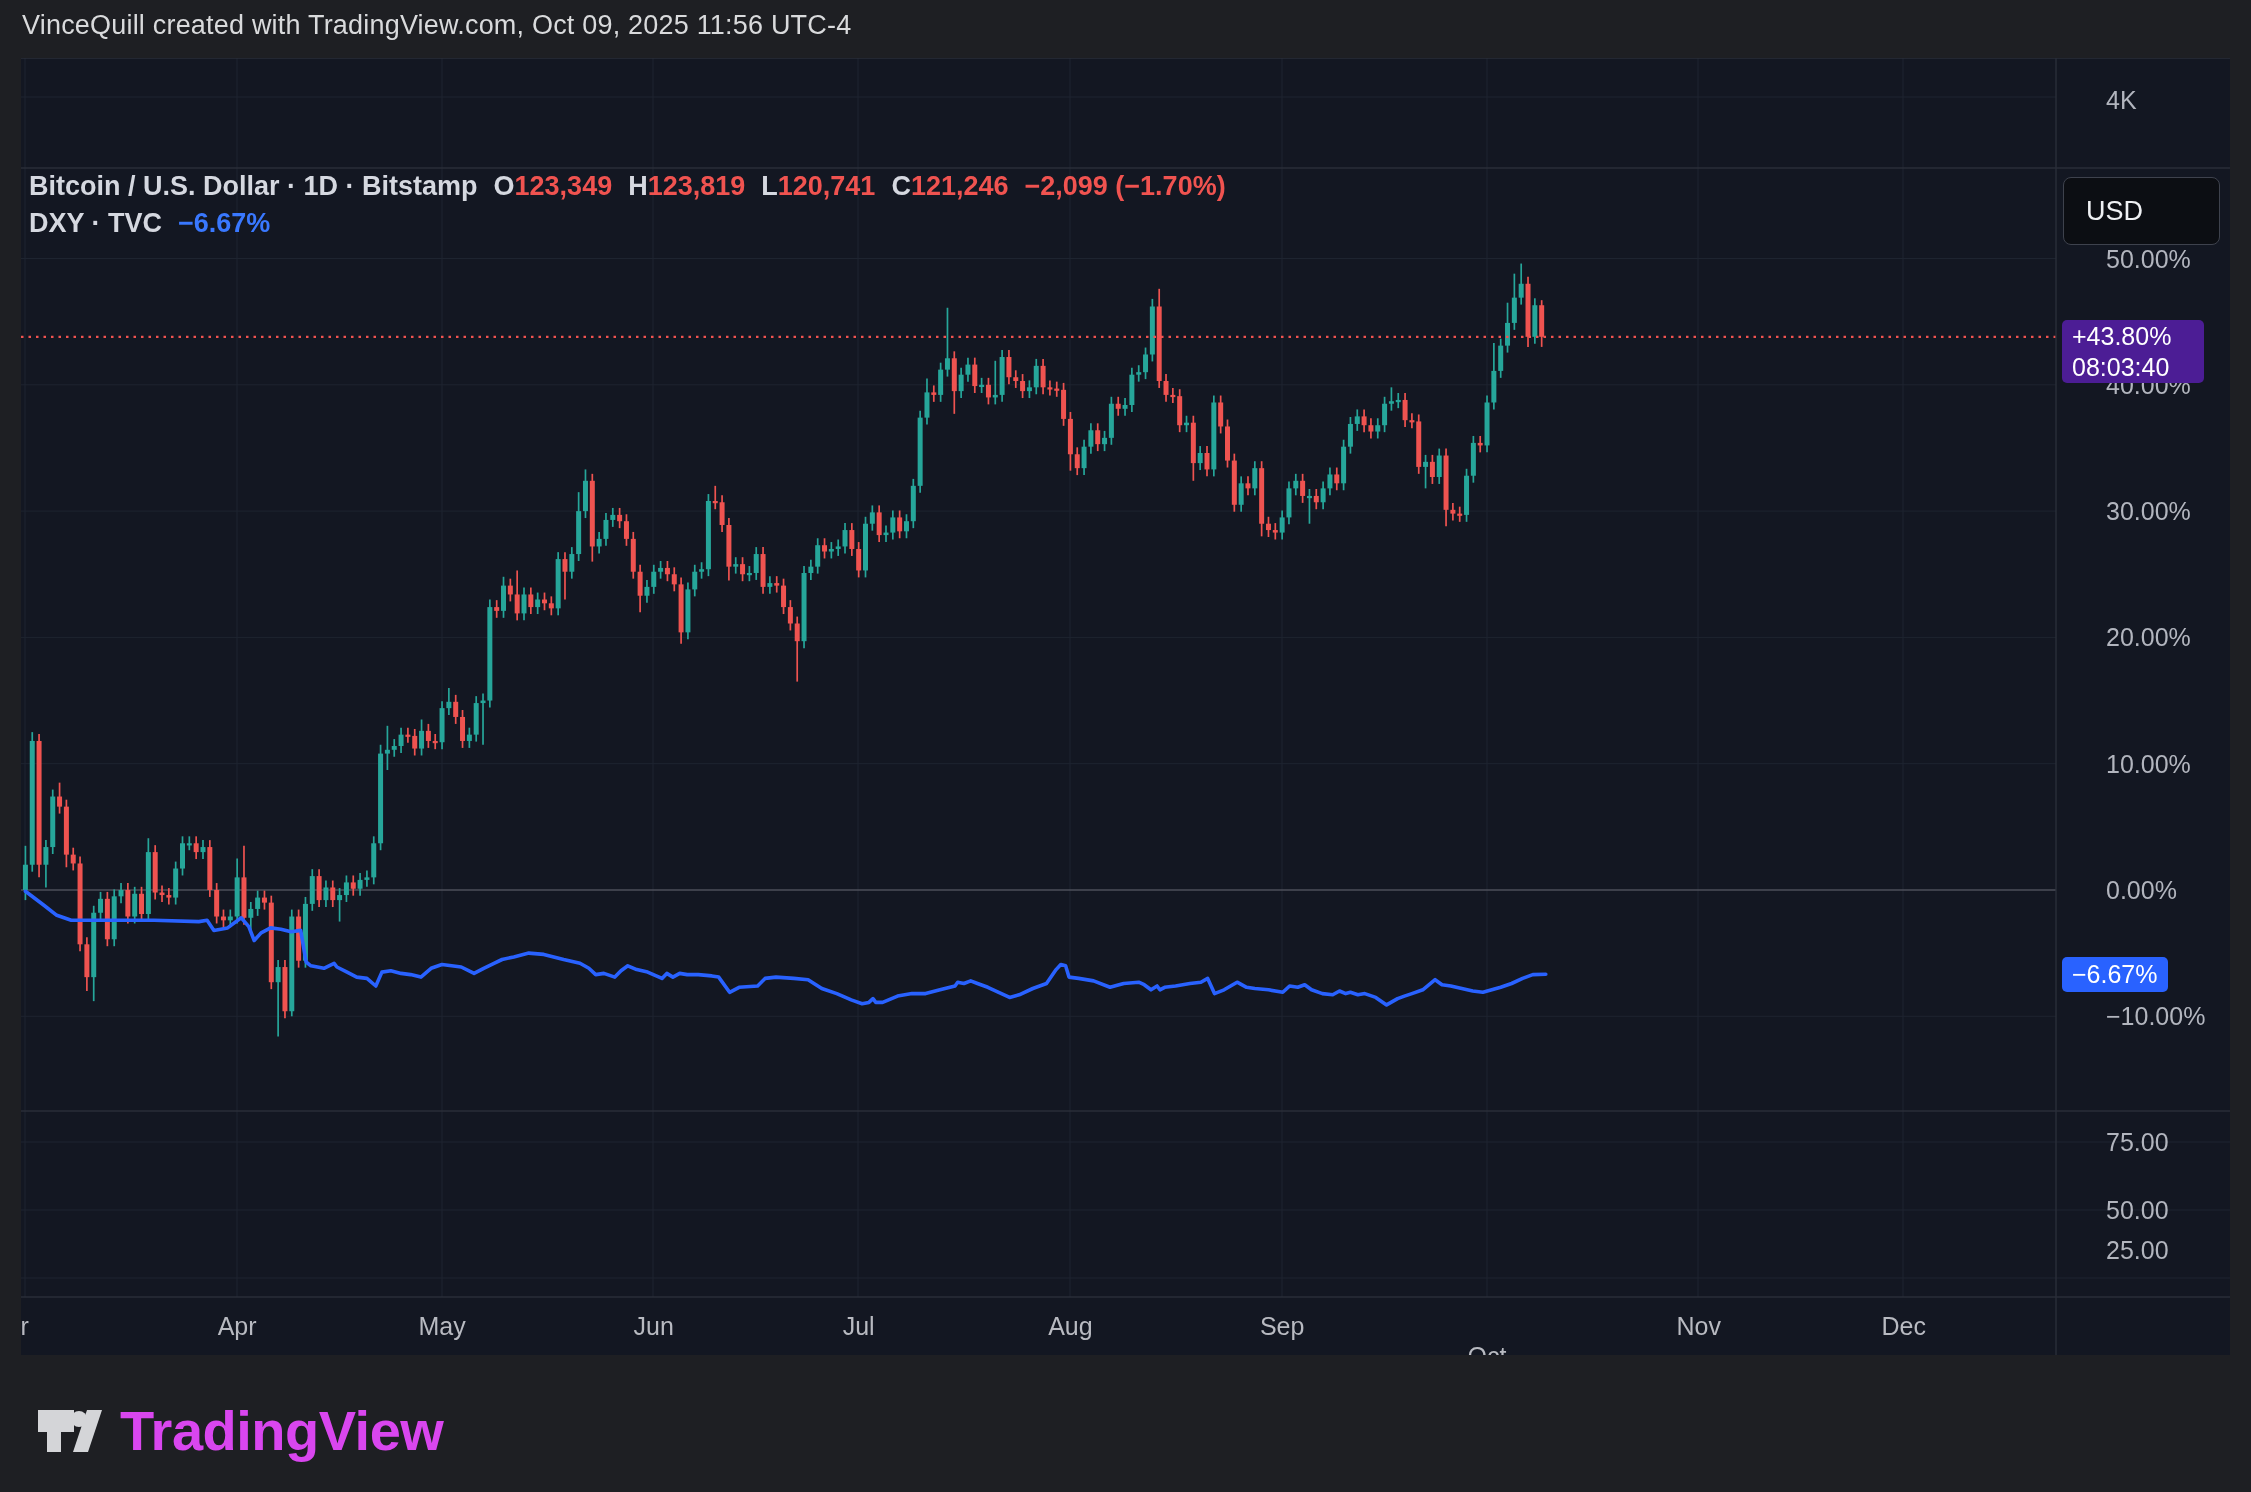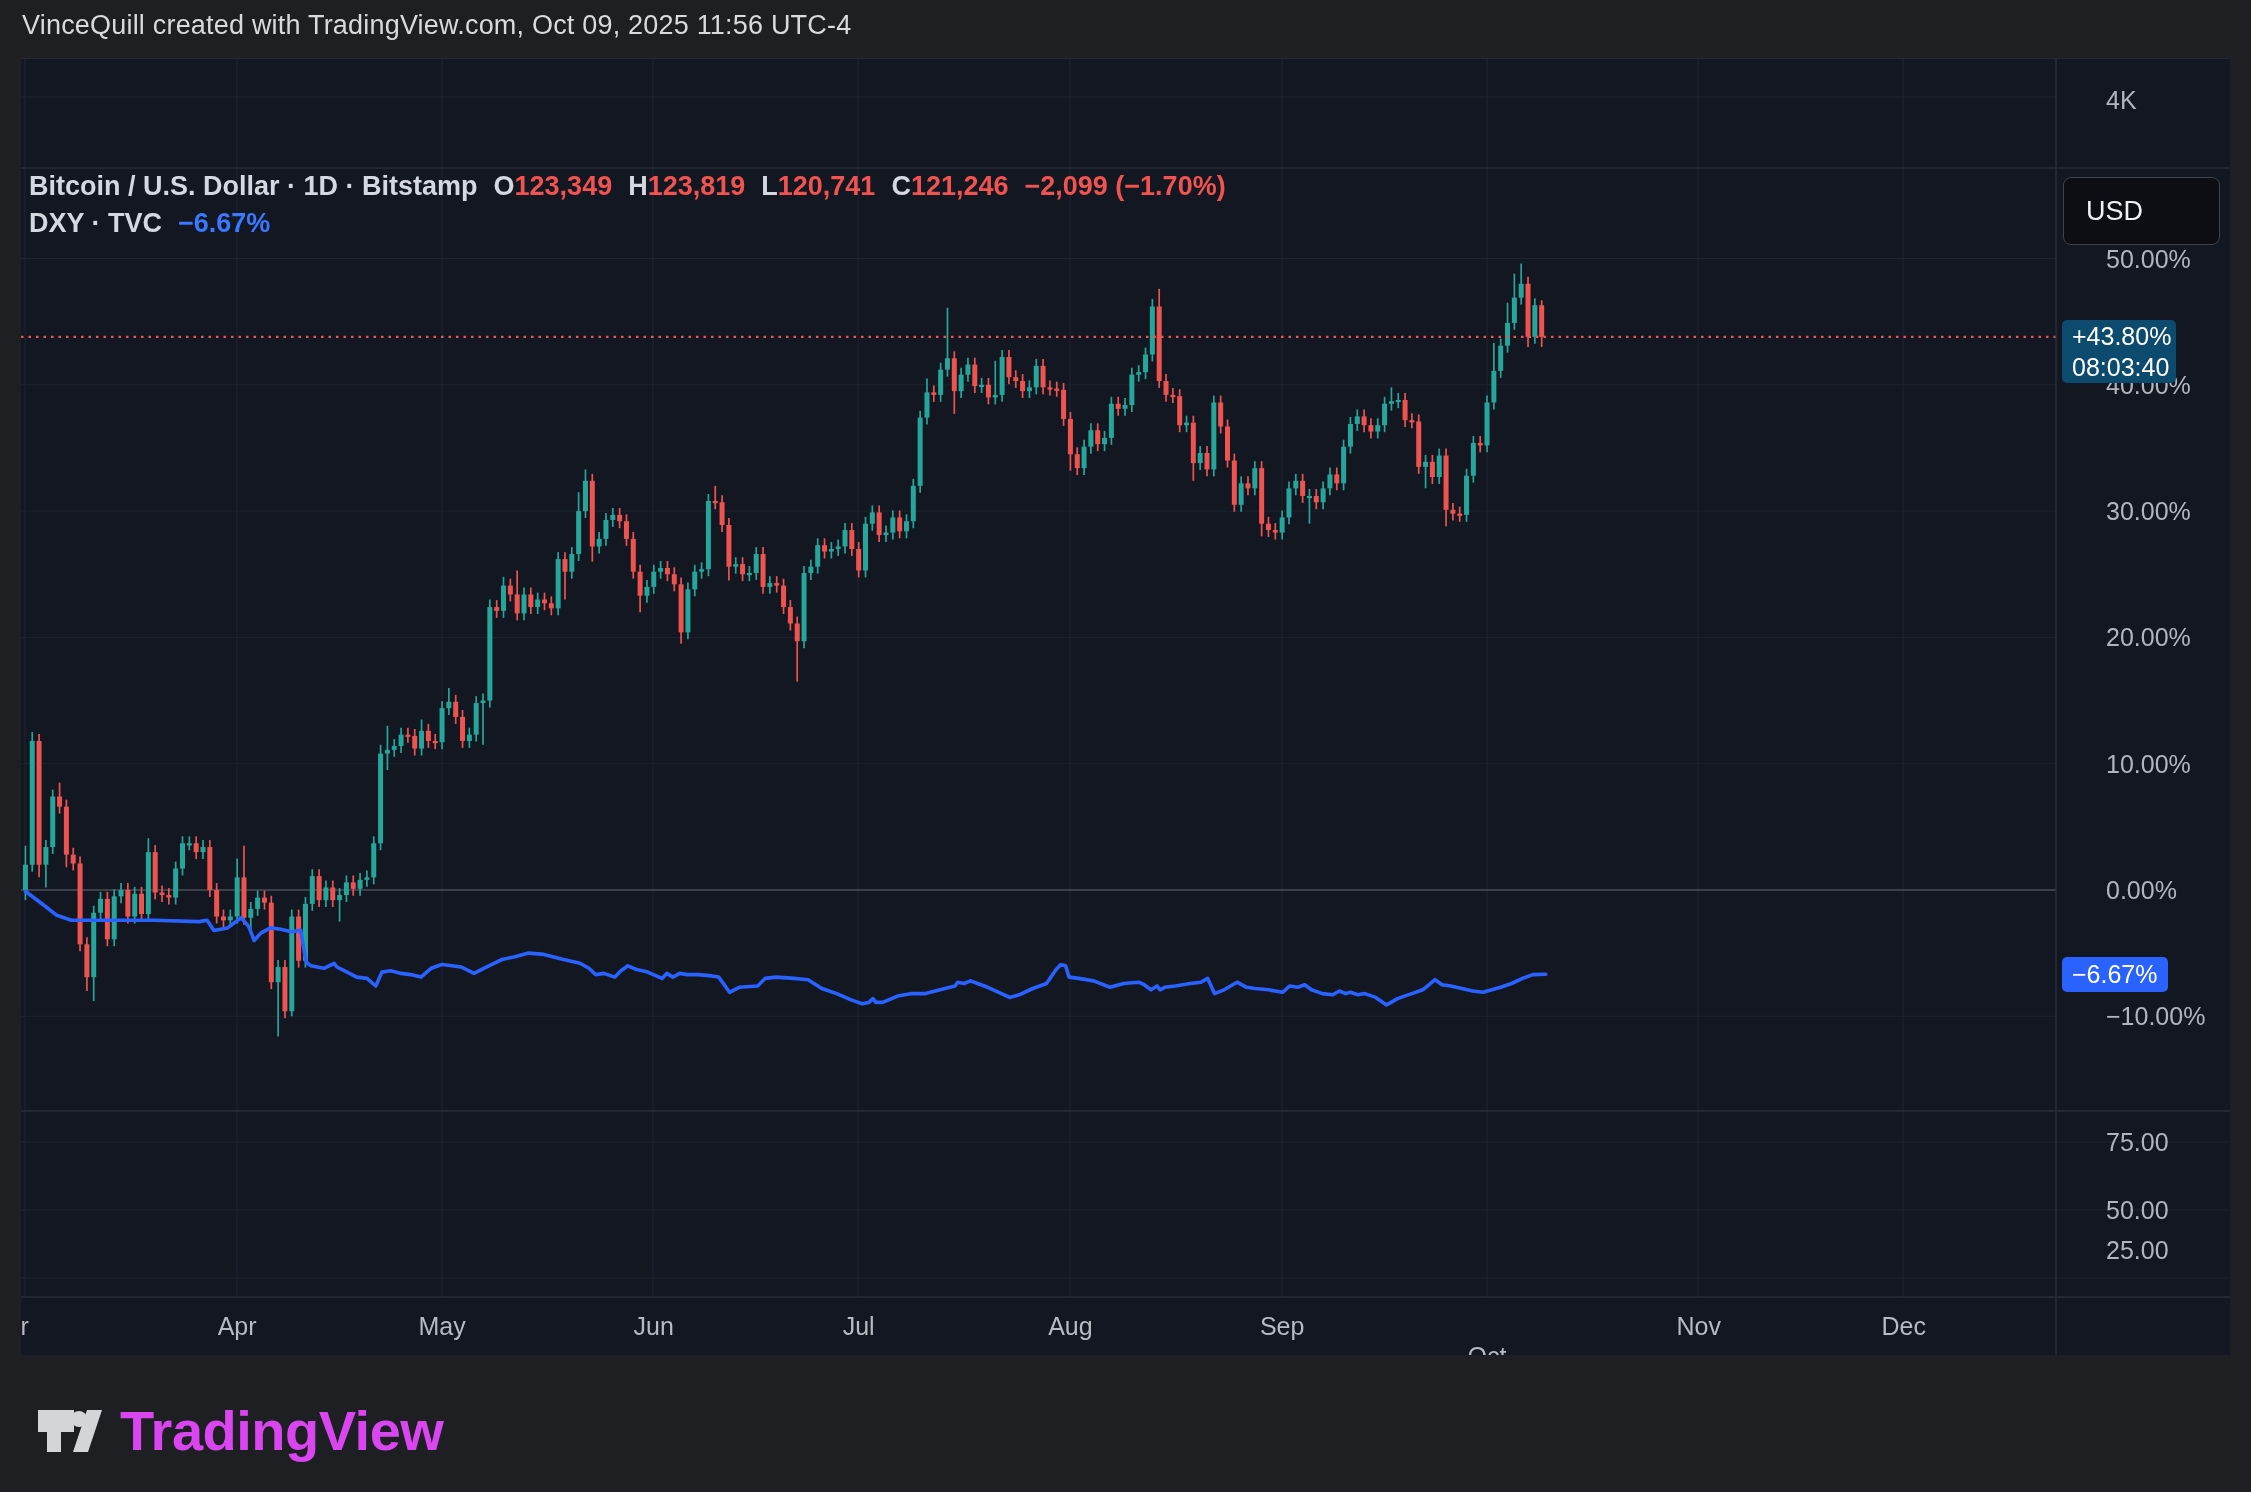--- a/index.html
+++ b/index.html
@@ -20,22 +20,22 @@
   .legend .val-blue{color:#3978ff;}
   .axis-label{position:absolute;left:2049px;transform:translateY(-50%);font-size:25px;color:#b2b5be;white-space:nowrap;z-index:3;margin-left:36px;}
   .month-label{position:absolute;transform:translate(-50%,-50%);font-size:25px;color:#b8bac1;font-weight:500;z-index:3;}
   #usd-button{
     position:absolute;left:2042px;top:119px;width:157px;height:68px;box-sizing:border-box;
     background:#0c0e13;border:1px solid #3e424d;border-radius:8px;
     display:flex;align-items:center;padding-left:22px;
     color:#eef0f3;font-size:27px;font-weight:500;z-index:6;cursor:pointer;
   }
   #price-badge{
-    position:absolute;left:2041px;top:262px;width:114px;height:63px;border-radius:5px;
-    background:#0c4a6e;color:#ffffff;font-size:25px;line-height:31px;
+    position:absolute;left:2041px;top:262px;width:142px;height:63px;border-radius:5px;
+    background:#4c1d95;color:#ffffff;font-size:25px;line-height:31px;
     display:flex;flex-direction:column;justify-content:center;padding-left:10px;box-sizing:border-box;z-index:6;
   }
   #dxy-badge{
     position:absolute;left:2041px;top:899px;width:106px;height:35px;border-radius:5px;
     background:#2962ff;color:#ffffff;font-size:25px;
     display:flex;align-items:center;padding-left:10px;box-sizing:border-box;z-index:6;
   }
   #footer-logo{position:absolute;left:38px;top:1398px;display:flex;align-items:center;gap:18px;cursor:pointer;}
   #footer-logo .brand-text{color:#d946ef;font-size:56px;font-weight:700;letter-spacing:-0.5px;}
 </style>

